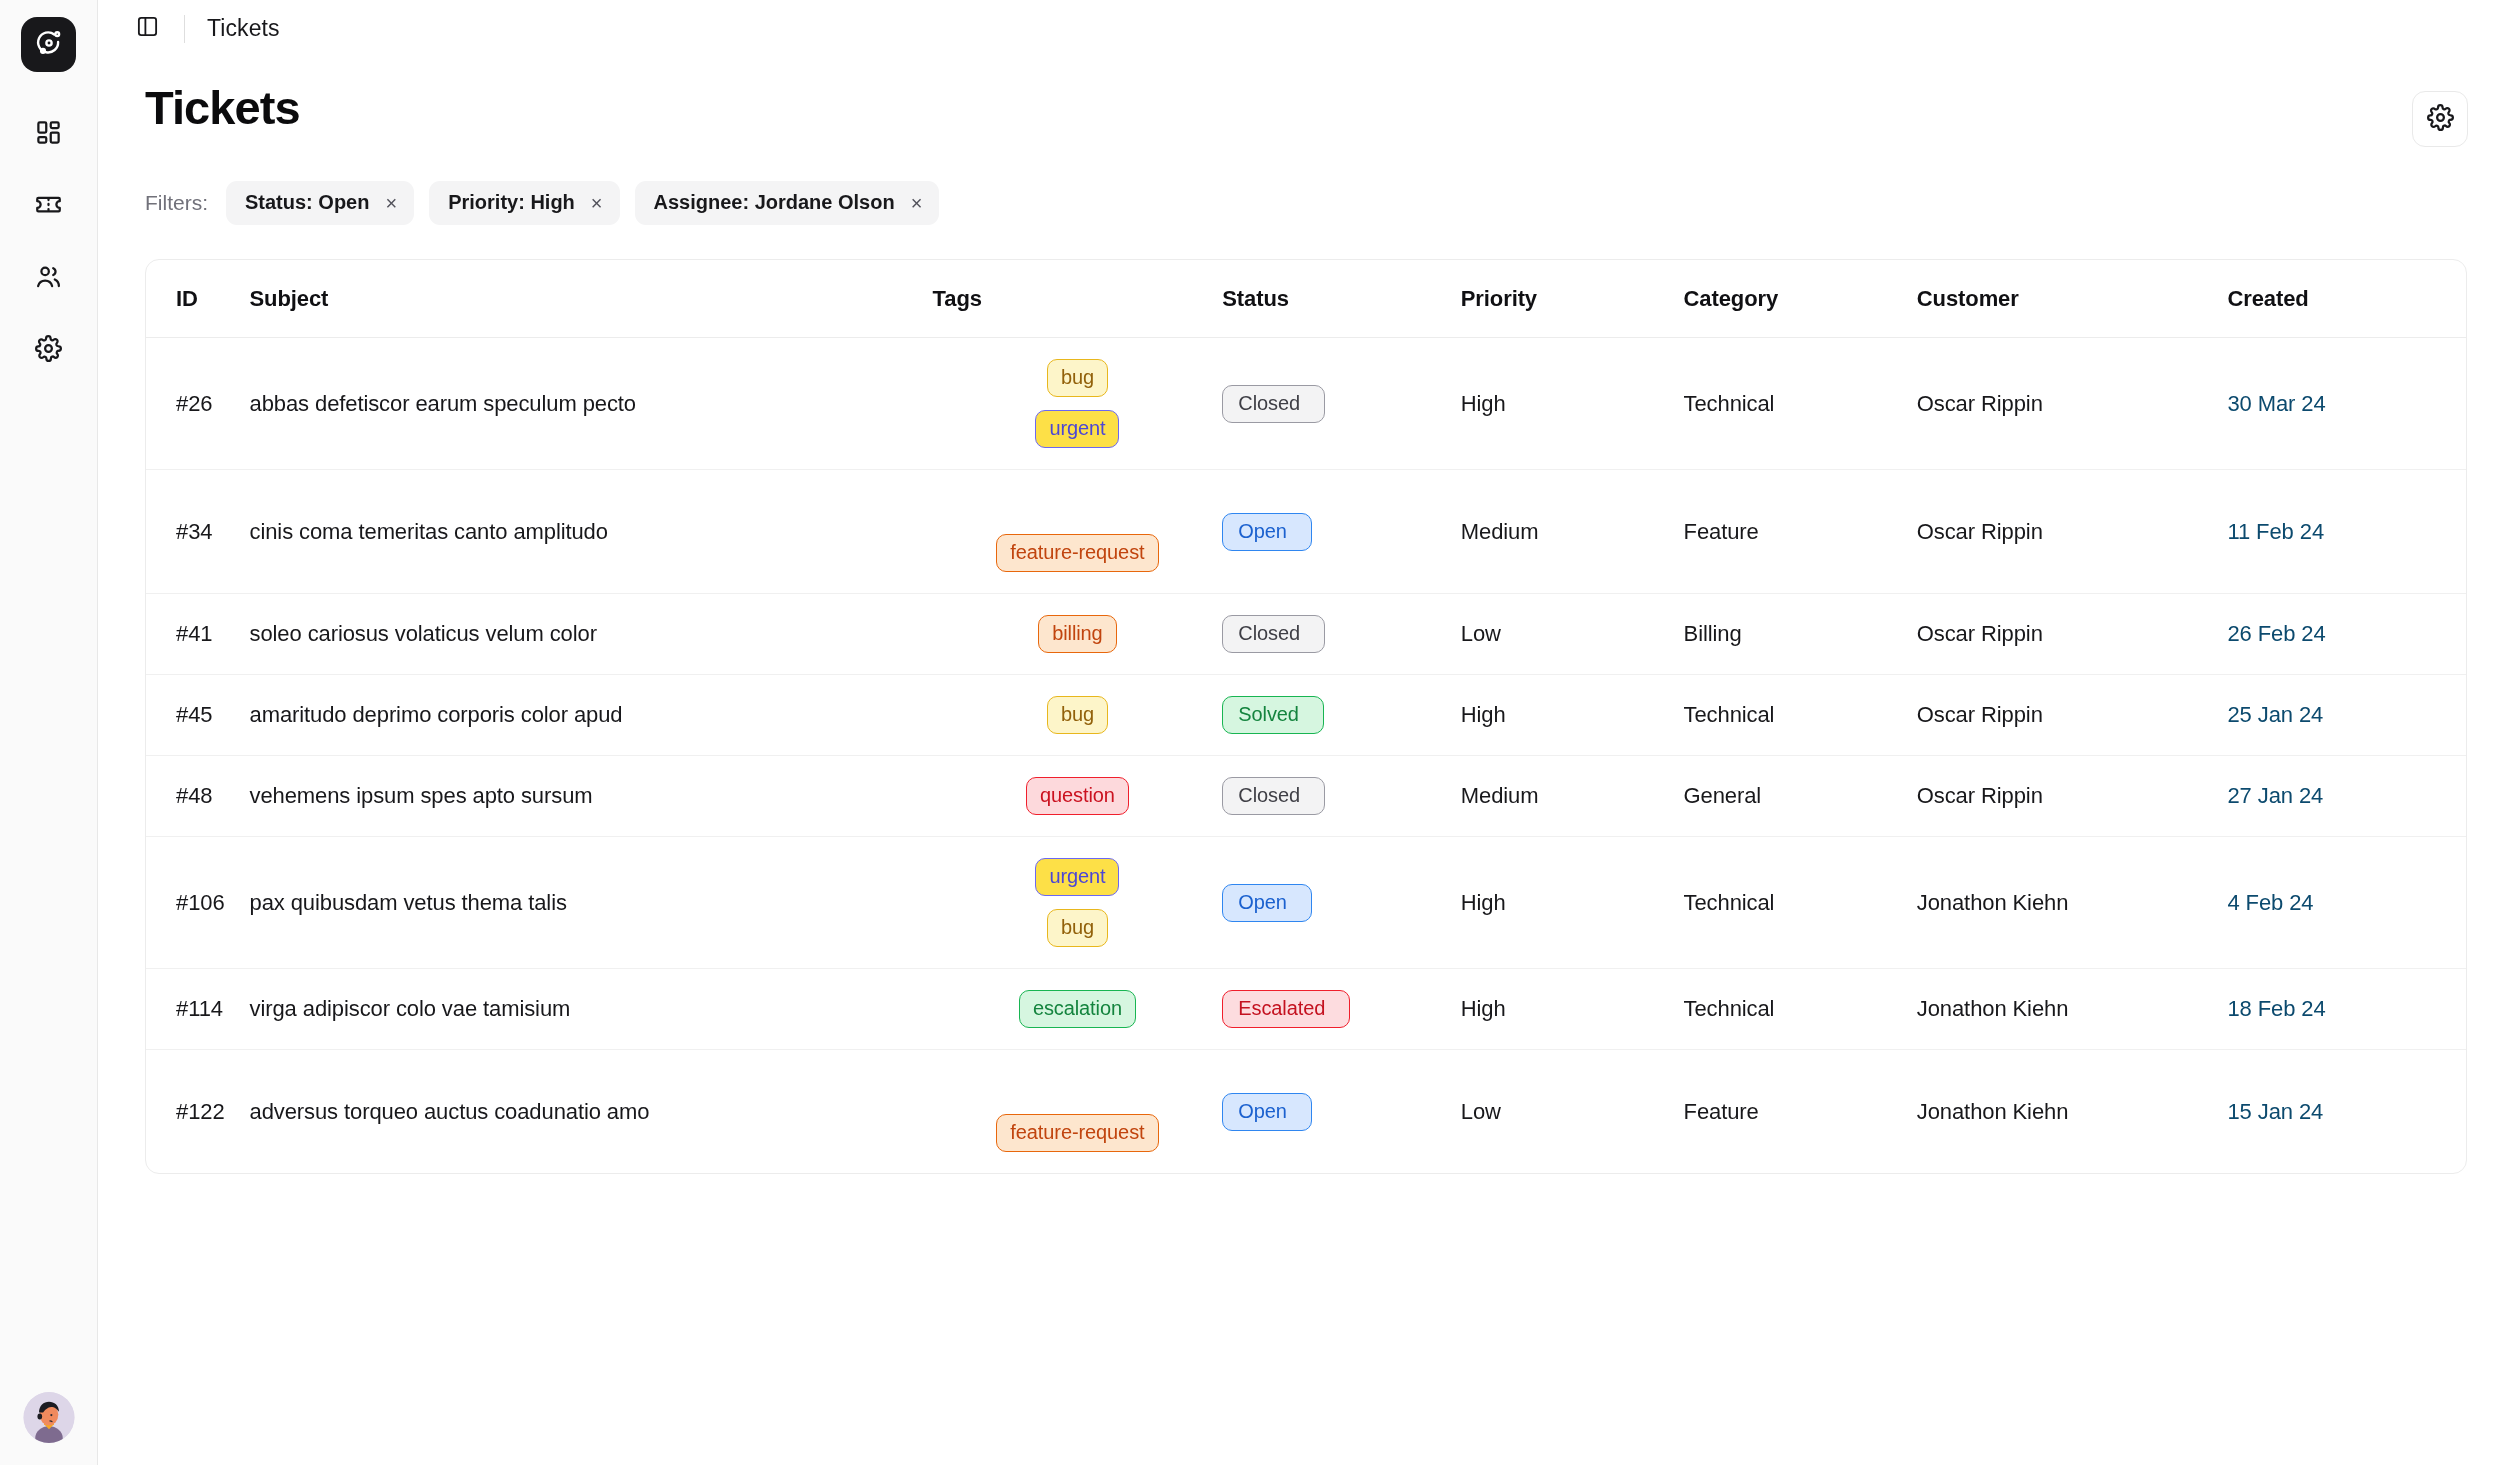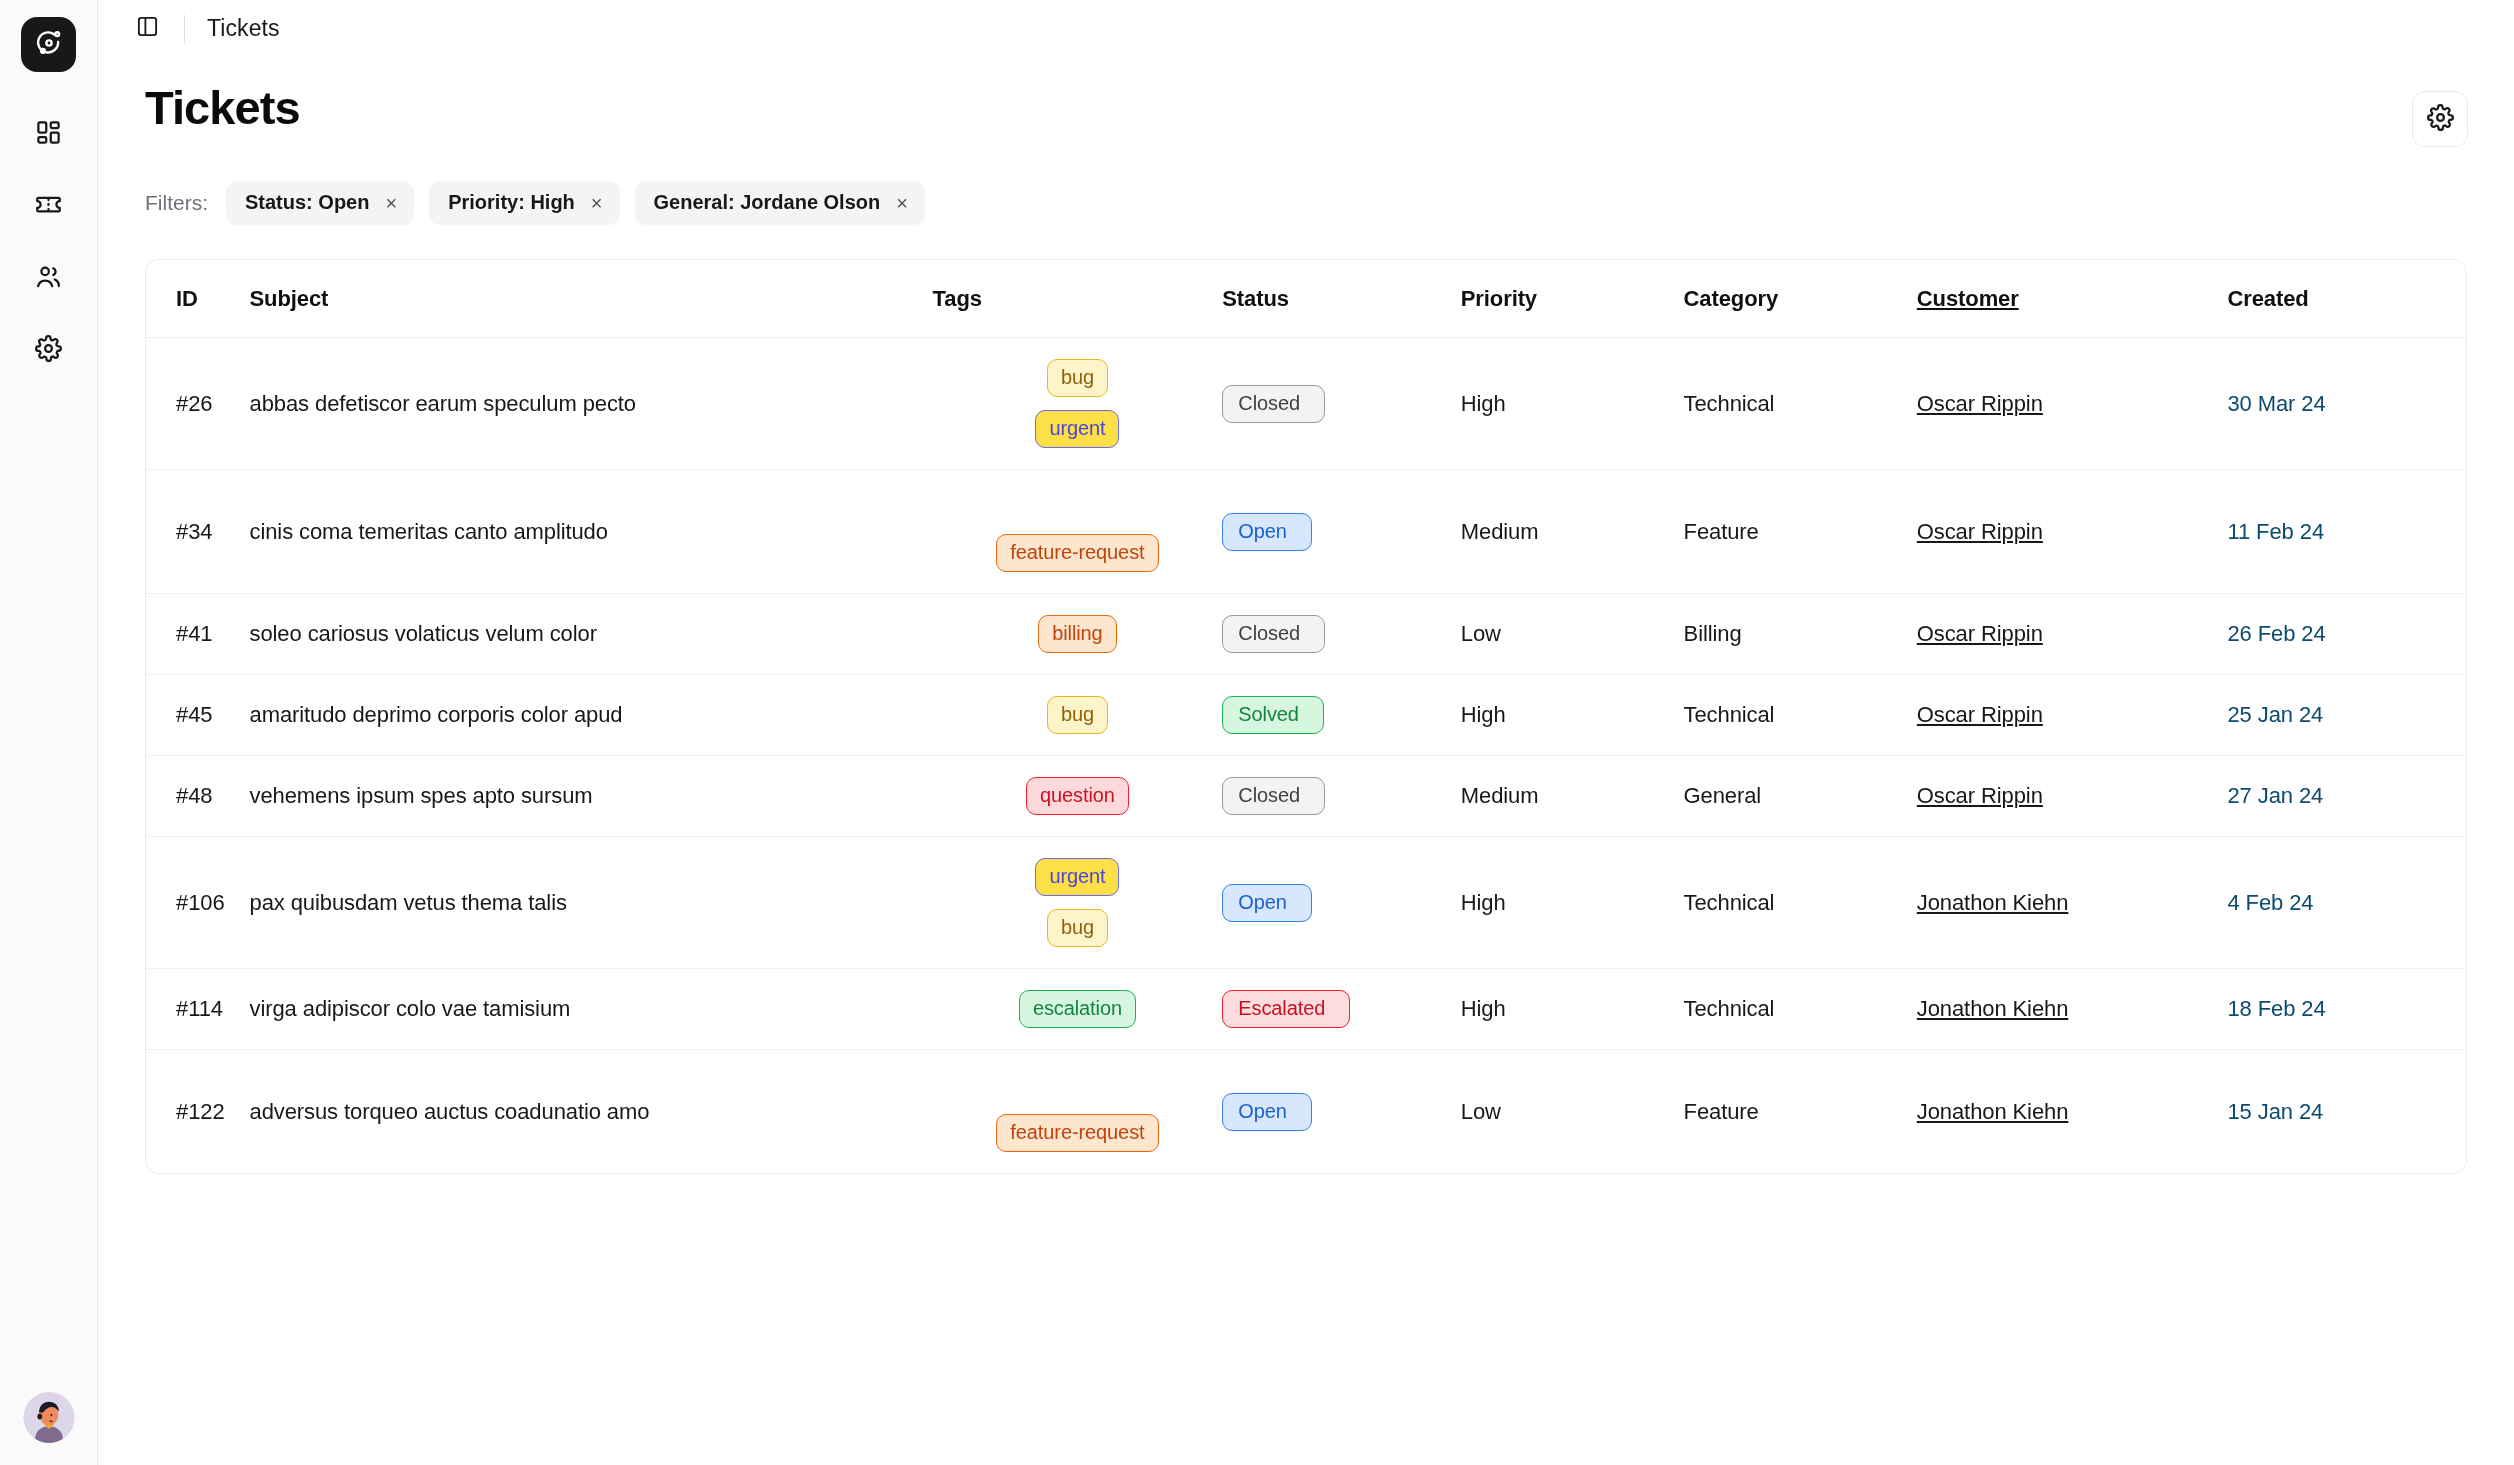--- a/index.html
+++ b/index.html
@@ -96,21 +96,21 @@
     letter-spacing: -0.1px;
   }
   tbody tr:last-child td { border-bottom: none; }
 
   .c-id      { width: 99px; padding-left: 30px !important; }
   .c-subject { width: 653px; }
   .c-tags    { width: 277px; }
   .c-status  { width: 228px; }
   .c-prio    { width: 213px; }
   .c-cat     { width: 223px; }
-  .c-cust    { width: 297px; text-decoration: underline; }
+  .c-cust    { width: 297px; }
   .c-created { width: 228px; }
 
   th.c-id { padding-left: 30px; }
 
   .created-cell { color: #0c4a6e; }
 
   .tags-wrap { display: flex; gap: 13px; align-items: center; flex-direction: column; }
   .tag {
     display: inline-flex; align-items: center; justify-content: center;
     border-radius: 10px; border: 1.5px solid;
@@ -239,21 +239,21 @@
         <div id="chips-host" style="display:flex; gap:15px; align-items:center;">
             <div class="chip">
               <span>Status: Open</span>
               <span class="x">×</span>
             </div>
             <div class="chip">
               <span>Priority: High</span>
               <span class="x">×</span>
             </div>
             <div class="chip">
-              <span>General: Jordane Olson</span>
+              <span>Assignee: Jordane Olson</span>
               <span class="x">×</span>
             </div>
           </div>
       </div>
 
       <div class="table-card">
         <table>
           <thead>
             <tr>
               <th class="c-id">ID</th>

